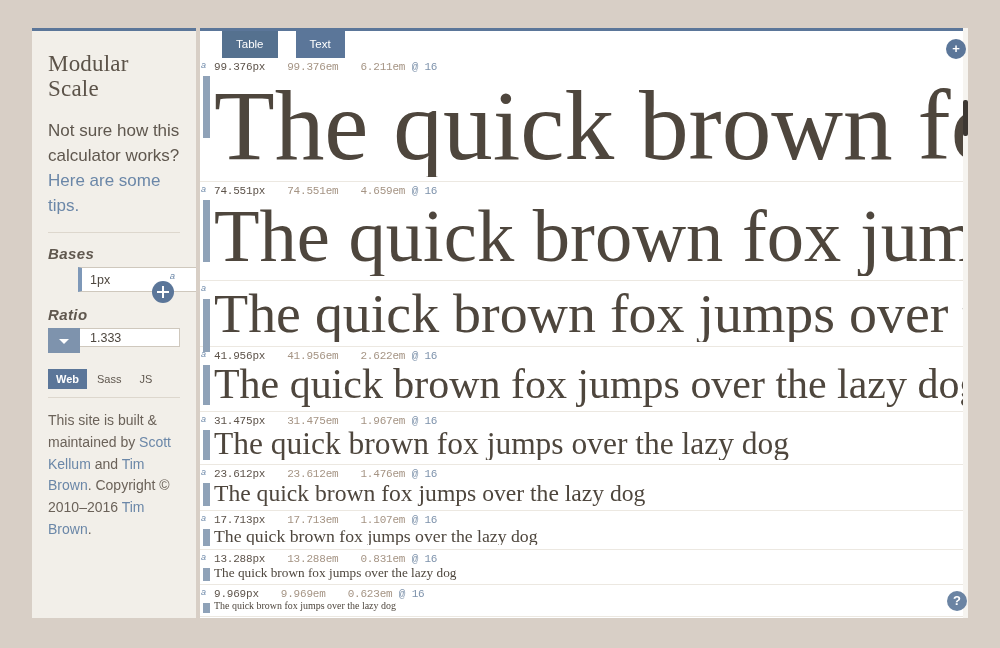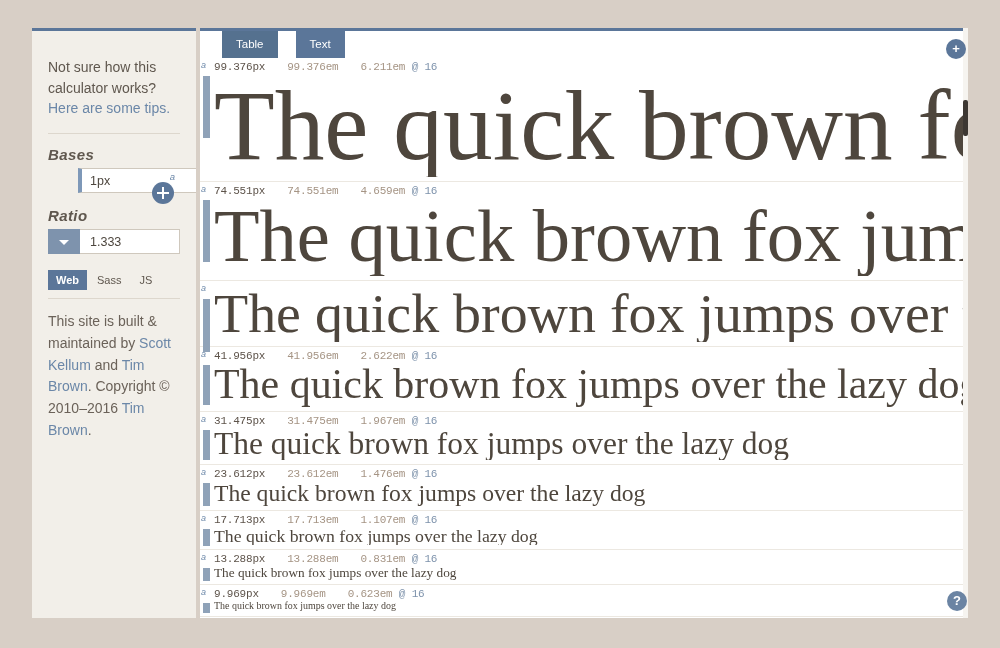--- a/index.html
+++ b/index.html
@@ -31,21 +31,21 @@
   #sidebar-title {
     font-family: "Liberation Serif", serif;
     font-size: 23px;
     font-weight: normal;
     color: #5c5349;
     margin: 6px 0 16px 0;
     letter-spacing: .2px;
     line-height: 1.1;
   }
   .tips {
-    font-size: 14px;
+    font-size: 17px;
     color: #5f574e;
     line-height: 1.48;
     margin: 12px 0 14px 0;
   }
   a.link { color: #6b87a8; text-decoration: none; }
   .rule {
     height: 1px; background: #ddd7cd;
     margin: 0 0 12px 0;
   }
   .field-label {
@@ -110,21 +110,21 @@
   .select-btn::after {
     content: "";
     position: absolute;
     left: 11px; top: 11px;
     border-left: 5px solid transparent;
     border-right: 5px solid transparent;
     border-top: 5px solid #ffffff;
   }
   .select-value {
     flex: 1;
-    height: 25px;
+    height: 19px;
     border: 1px solid #cfc8bd;
     border-left: none;
     background: #fff;
     display: flex; align-items: center;
     padding-left: 10px;
     font-size: 12.5px;
     color: #4d463e;
   }
 
   #mode-tabs {
@@ -260,20 +260,21 @@
     border-radius: 2px;
   }
 </style>
 </head>
 <body>
 
 <div id="app">
 
   <div id="sidebar">
 
+    <h1 id="sidebar-title">Modular Scale</h1>
 
     <p class="tips">
       <span>Not sure how this calculator works? </span><a class="link" href="#">Here are some tips.</a>
     </p>
 
     <div class="rule"></div>
 
     <div class="field-label">Bases</div>
     <div class="input-wrap">
       <input class="txt-input" type="text" value="1px" style="">

